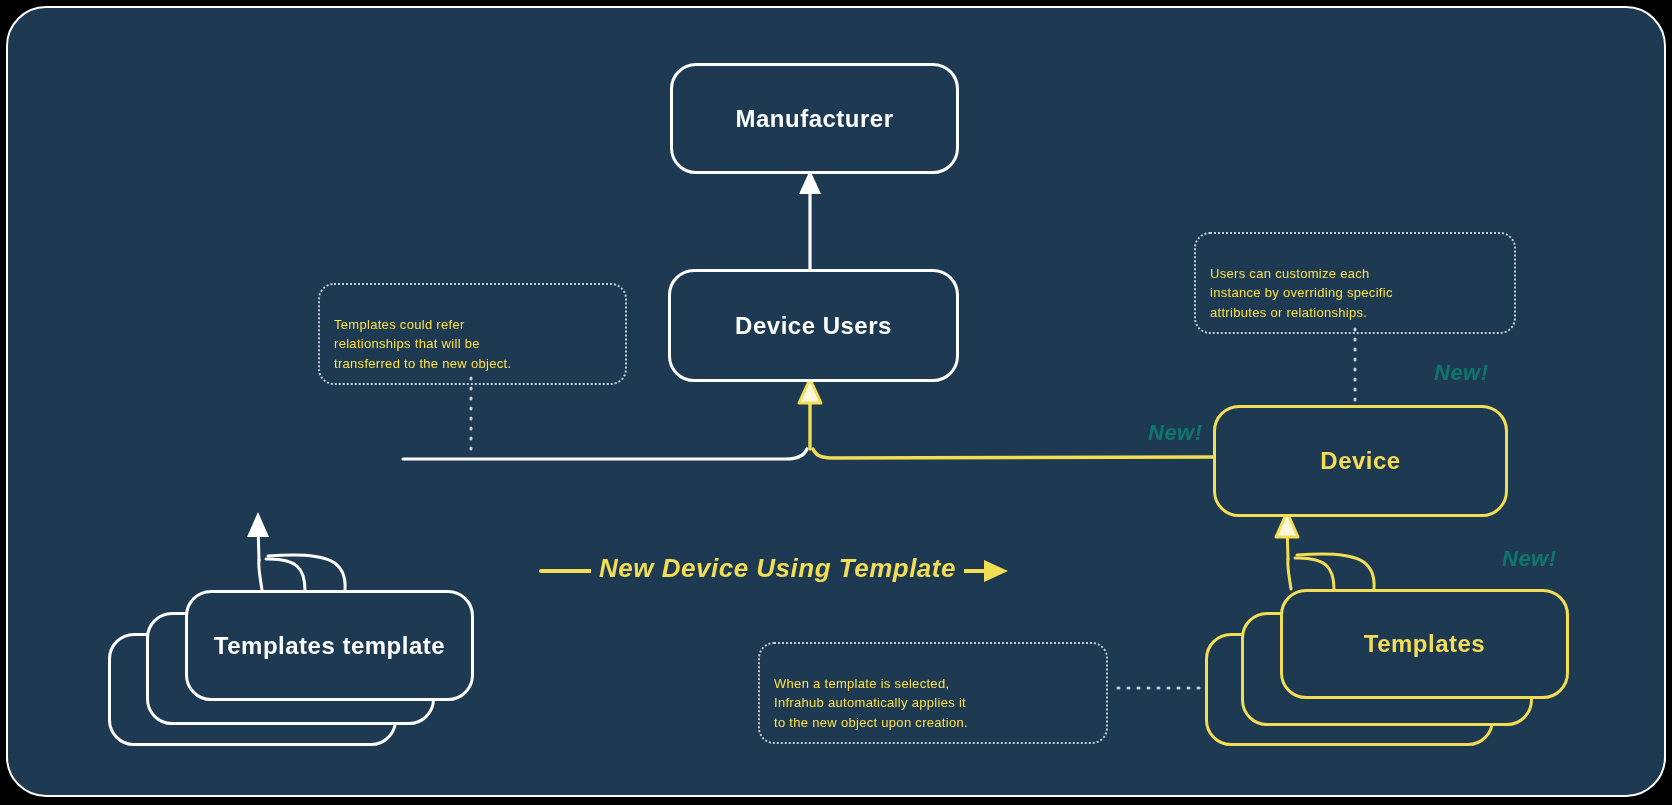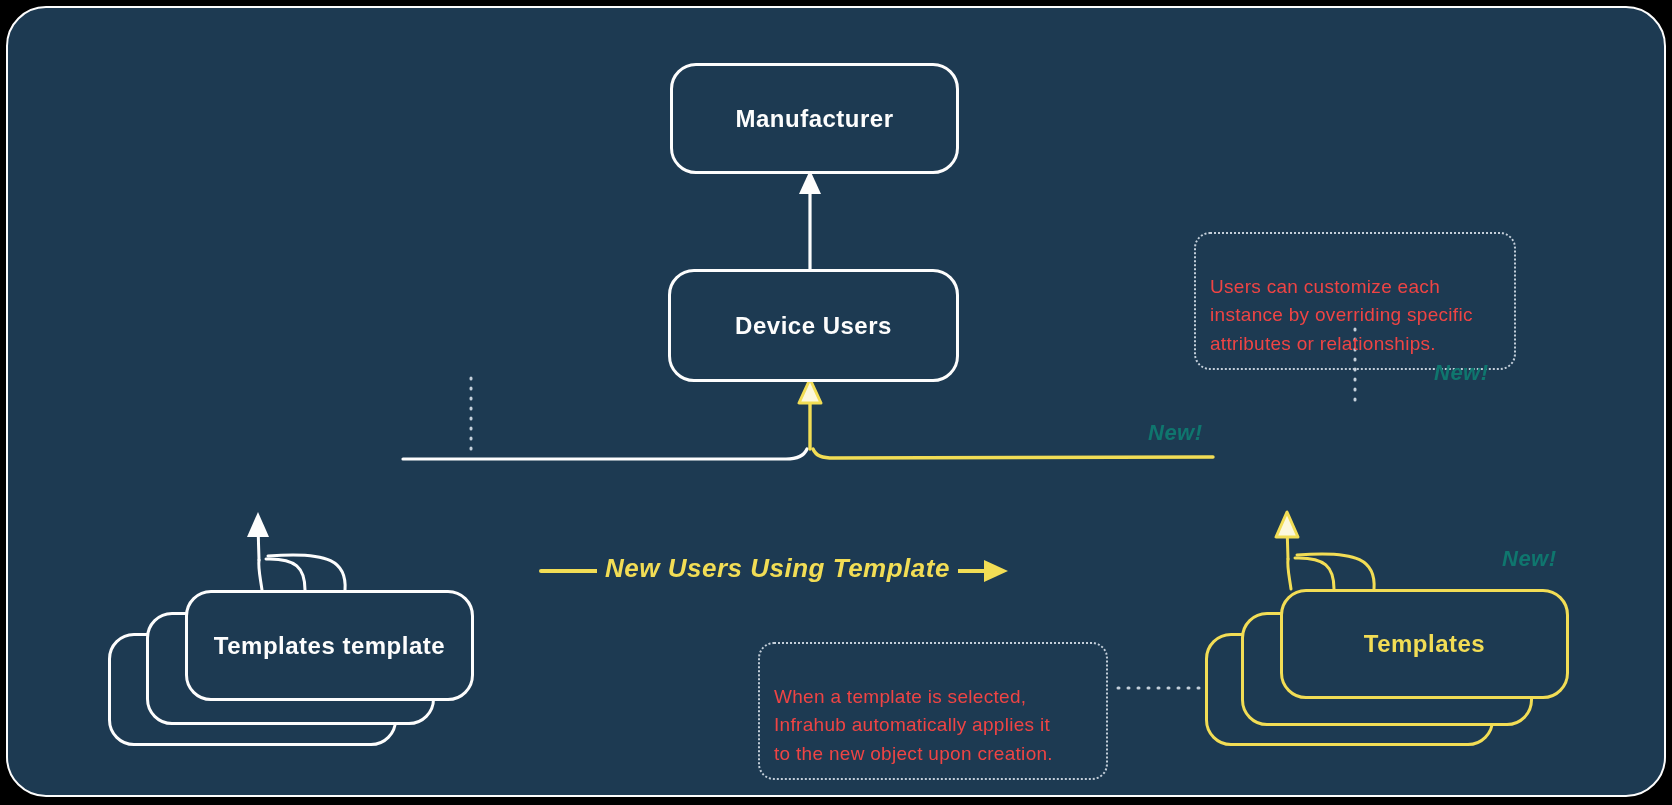--- a/index.html
+++ b/index.html
@@ -10,21 +10,21 @@
   .layer{position:absolute;left:0;top:0;width:1672px;height:805px;pointer-events:none;}
 
   .node{position:absolute;display:flex;align-items:center;justify-content:center;
         border:3px solid #fdfdfd;border-radius:26px;background:#1d3a52;
         color:#fdfdfd;font-weight:700;font-size:24px;letter-spacing:.5px;z-index:3;}
   .node.yellow{border-color:#f2dd55;color:#f2dd55;}
   .stackbox{position:absolute;border:3px solid #fdfdfd;border-radius:26px;background:#1d3a52;}
   .stackbox.yellow{border-color:#f2dd55;}
 
   .note{position:absolute;border:2px dotted #c4cfda;border-radius:16px;
-        padding:10px 14px;color:#ef4444;font-size:19px;line-height:1.5;
+        padding:10px 14px;color:#fde047;font-size:13px;line-height:1.5;
         white-space:pre-line;letter-spacing:.3px;z-index:4;}
 
   .badge{position:absolute;color:#0f766e;font-size:22px;font-weight:700;
          font-style:italic;letter-spacing:.5px;z-index:5;}
 
   .flow-label{position:absolute;left:540px;top:553px;width:475px;text-align:center;
               color:#f2dd55;font-size:26px;font-weight:700;font-style:italic;
               letter-spacing:.5px;z-index:4;}
   .flow-label span{background:#1d3a52;padding:0 8px;}
 
@@ -89,40 +89,48 @@
     <span>Device Users</span>
   </div>
 
 
   <div class="stackbox" style="left:108px;top:633px;width:283px;height:107px;z-index:1;"></div>
   <div class="stackbox" style="left:146px;top:612px;width:283px;height:107px;z-index:2;"></div>
   <div class="node" style="left:185px;top:590px;width:283px;height:105px;">
     <span>Templates template</span>
   </div>
 
+  <div class="node yellow" style="left:1213px;top:405px;width:289px;height:106px;">
+    <span>Device</span>
+  </div>
 
   <div class="stackbox yellow" style="left:1205px;top:633px;width:283px;height:107px;z-index:1;"></div>
   <div class="stackbox yellow" style="left:1241px;top:612px;width:286px;height:108px;z-index:2;"></div>
   <div class="node yellow" style="left:1280px;top:589px;width:283px;height:104px;">
     <span>Templates</span>
   </div>
 
+  <div class="note" style="left:318px;top:283px;width:277px;">
+    <span>Templates could refer
+relationships that will be
+transferred to the new object.</span>
+  </div>
 
   <div class="note" style="left:1194px;top:232px;width:290px;">
     <span>Users can customize each
 instance by overriding specific
 attributes or relationships.</span>
   </div>
 
   <div class="note" style="left:758px;top:642px;width:318px;">
     <span>When a template is selected,
 Infrahub automatically applies it
 to the new object upon creation.</span>
   </div>
 
   <div class="flow-label">
-    <span>New Users Using Template</span>
+    <span>New Device Using Template</span>
   </div>
 
   <div class="badge" style="left:1148px;top:420px;">New!</div>
   <div class="badge" style="left:1434px;top:360px;">New!</div>
   <div class="badge" style="left:1502px;top:546px;">New!</div>
 </div>
 
 </body></html>

